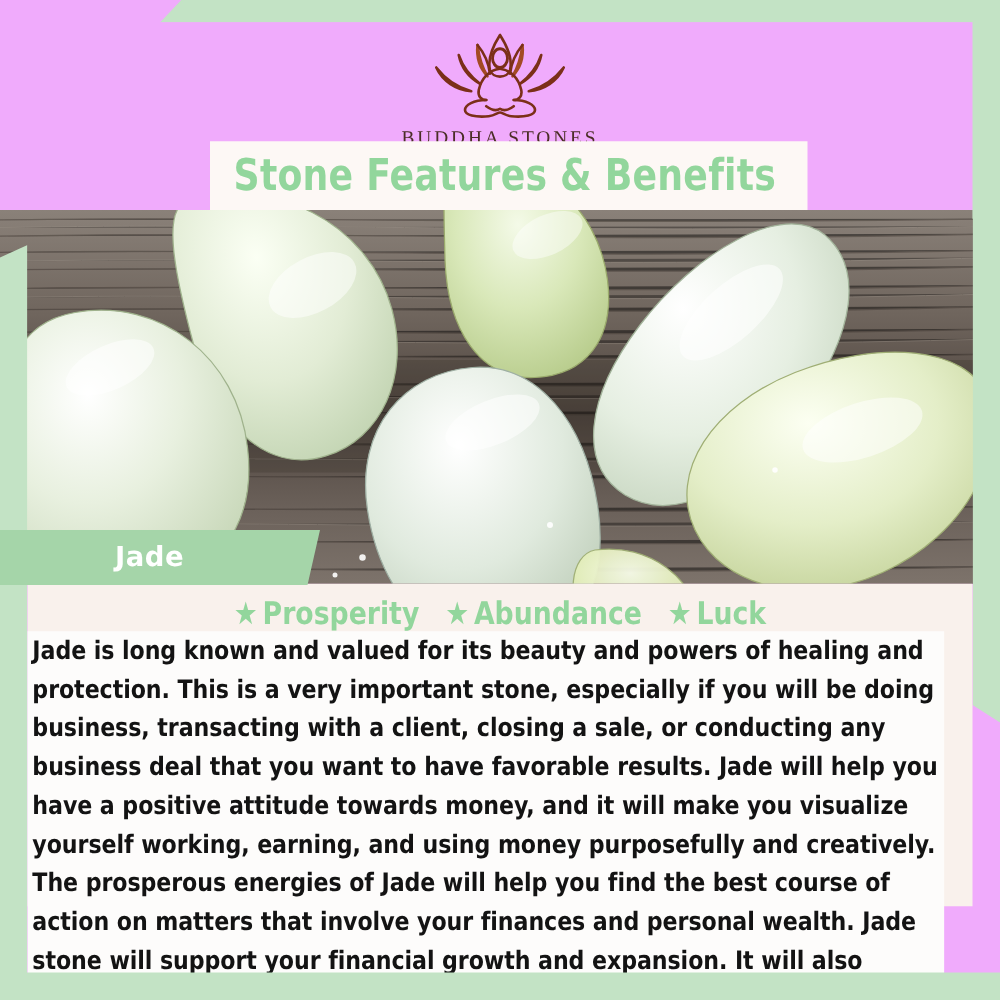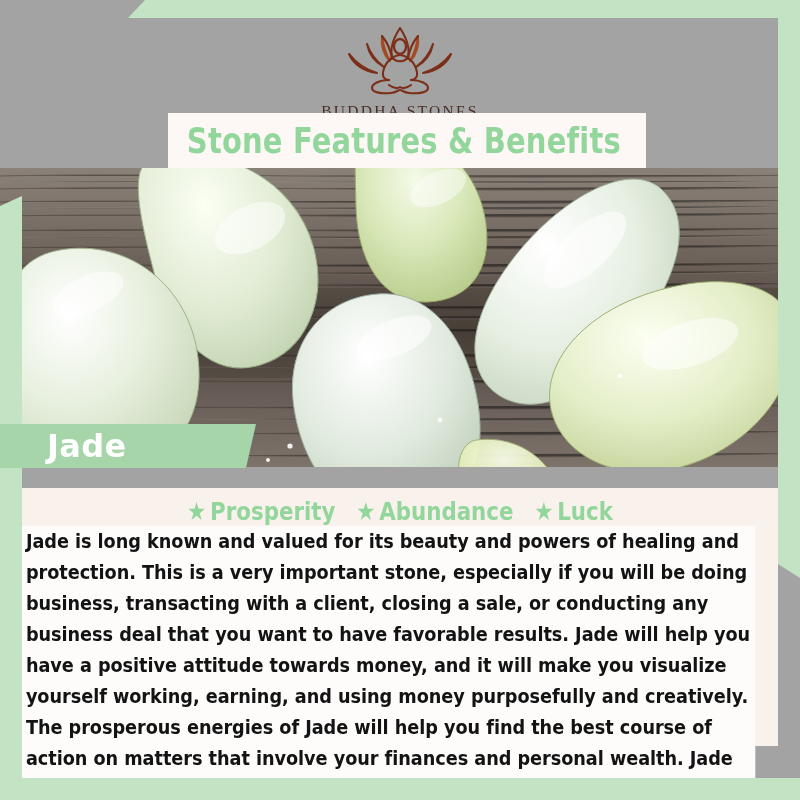--- a/index.html
+++ b/index.html
@@ -5,21 +5,21 @@
   html, body {
     margin: 0;
     padding: 0;
     background: #ffffff;
   }
   #page {
     position: relative;
     width: 800px;
     height: 800px;
     overflow: hidden;
-    background: #a3a3a3;
+    background: #f0abfc;
     font-family: "Liberation Sans", sans-serif;
   }
 
   
   .green-top {
     position: absolute;
     left: 0; top: 0;
     width: 800px; height: 18px;
     background: #c3e3c5;
     clip-path: polygon(145px 0, 800px 0, 800px 18px, 128px 18px);
@@ -121,36 +121,35 @@
     position: absolute;
     left: 0; top: 424px;
     width: 256px; height: 44px;
     background: #a5d5a9;
     clip-path: polygon(0 0, 256px 0, 246px 44px, 0 44px);
     z-index: 5;
     display: flex;
     align-items: center;
   }
   .jade-label {
-    margin-left: 47px;
+    margin-left: 92px;
     color: #ffffff;
-    font-size: 32px;
+    font-size: 22px;
     font-weight: 700;
     letter-spacing: 0.4px;
     font-family: "DejaVu Sans", sans-serif;
   }
 
   
   .body-panel {
     position: absolute;
     left: 22px; top: 467px;
     width: 756px; height: 258px;
     background: #f9f1ec;
     z-index: 3;
-    margin-top: 21px;
   }
   .benefits-row {
     position: absolute;
     left: 0; top: 9px;
     width: 756px;
     text-align: center;
     font-family: "Liberation Sans Narrow", "DejaVu Sans Condensed", "Liberation Sans", sans-serif;
     font-weight: 700;
     font-size: 25px;
     color: #92d69c;

